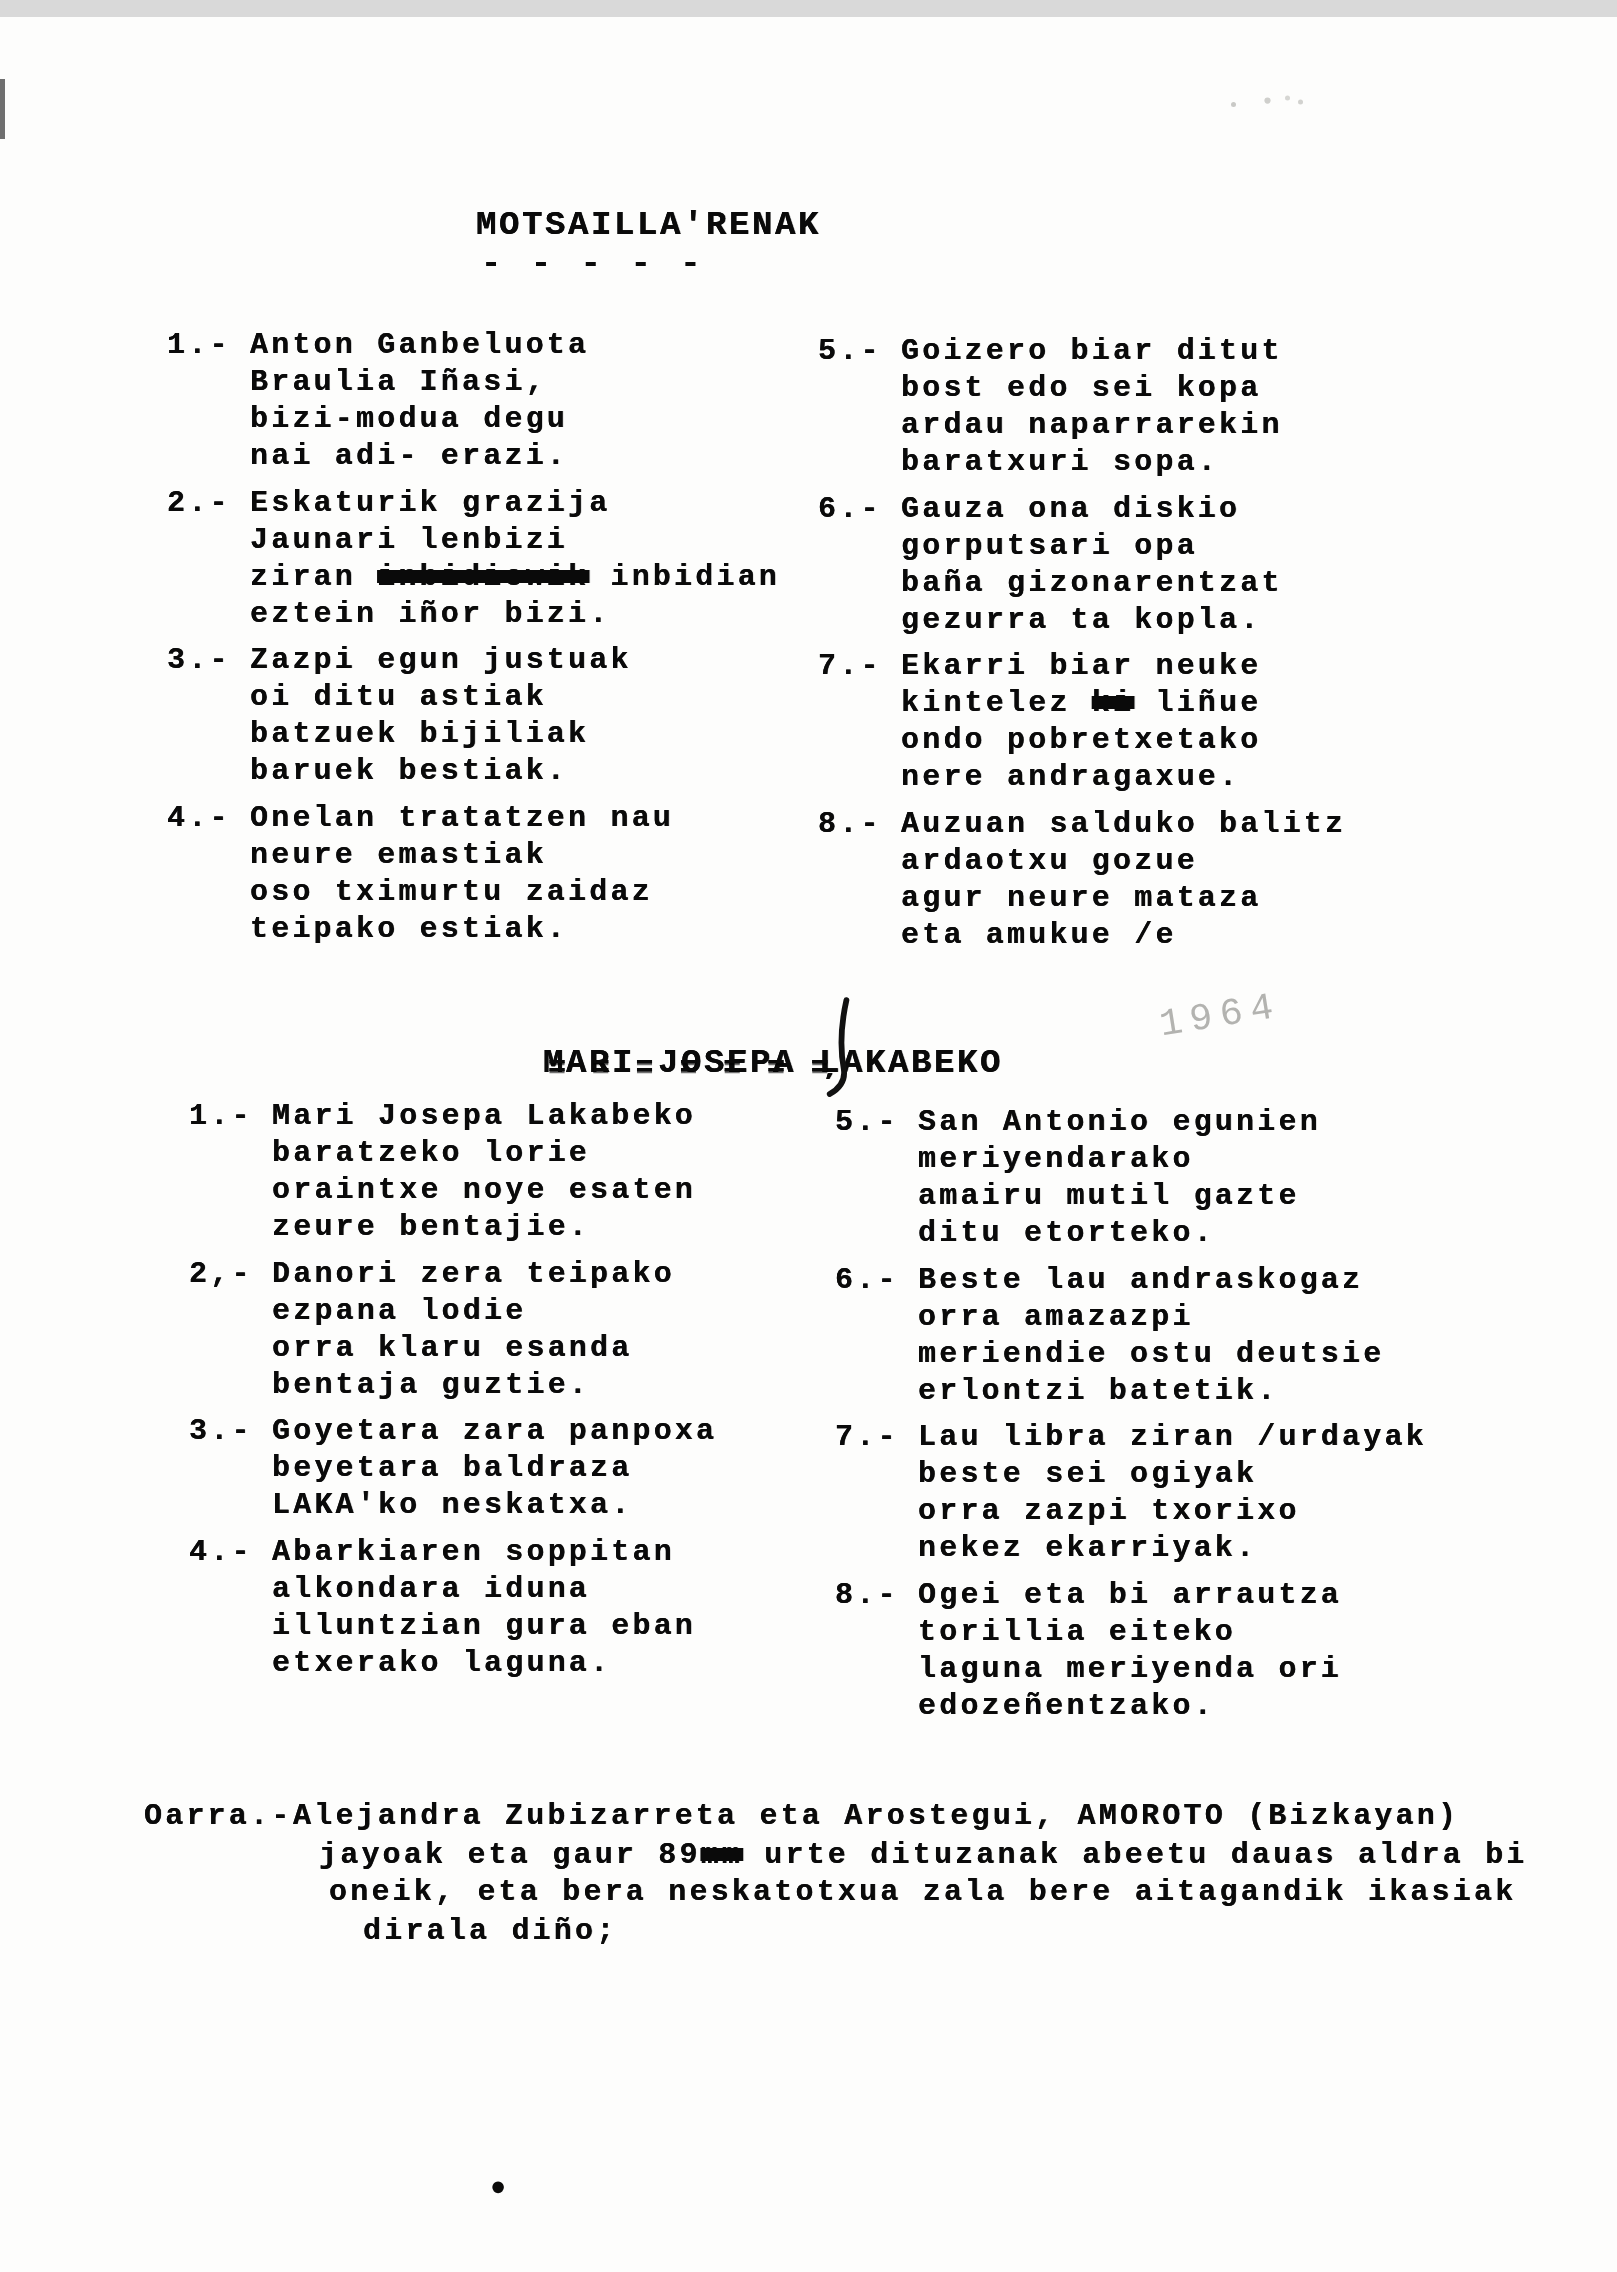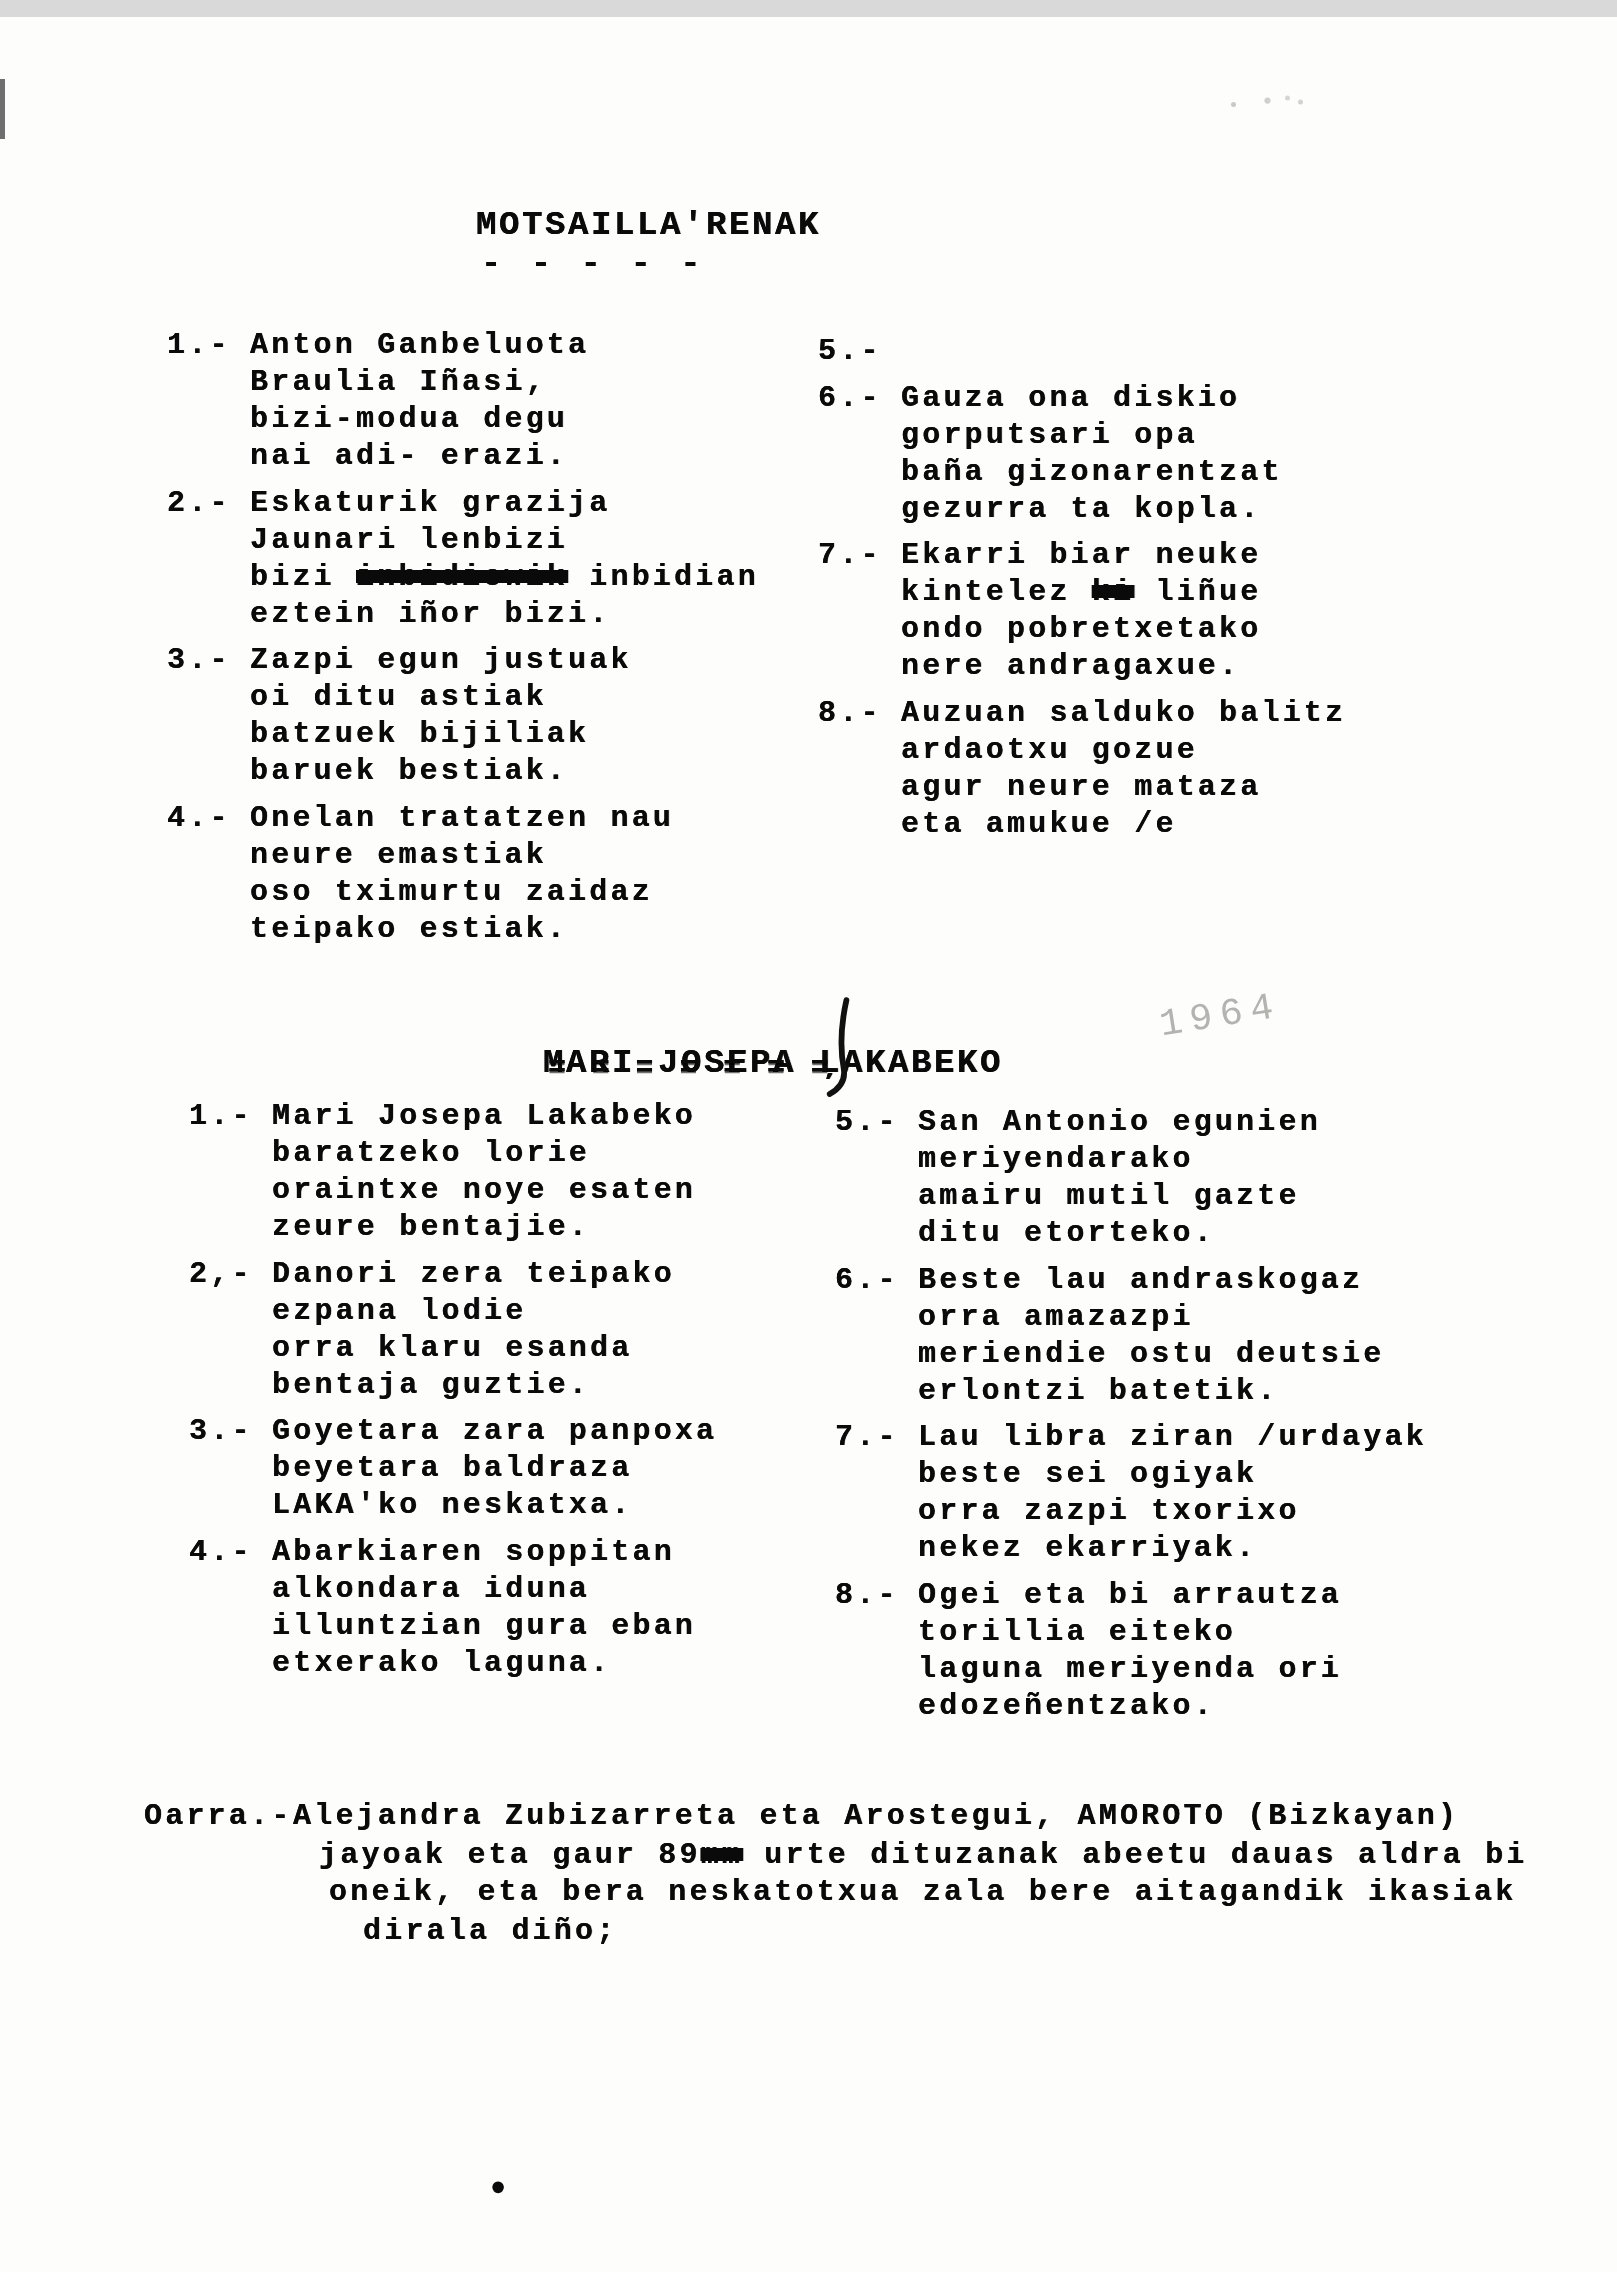--- a/index.html
+++ b/index.html
@@ -107,21 +107,21 @@
         <div class="ln">Braulia Iñasi,</div>
         <div class="ln">bizi-modua degu</div>
         <div class="ln">nai adi- erazi.</div>
       </div>
     </div>
     <div class="stanza">
       <div class="num">2.-</div>
       <div class="lines">
         <div class="ln">Eskaturik grazija</div>
         <div class="ln">Jaunari lenbizi</div>
-        <div class="ln"><span>bizi </span><span class="strike">inbidiewik</span><span> inbidian</span></div>
+        <div class="ln"><span>ziran </span><span class="strike">inbidiewik</span><span> inbidian</span></div>
         <div class="ln">eztein iñor bizi.</div>
       </div>
     </div>
     <div class="stanza">
       <div class="num">3.-</div>
       <div class="lines">
         <div class="ln">Zazpi egun justuak</div>
         <div class="ln">oi ditu astiak</div>
         <div class="ln">batzuek bijiliak</div>
         <div class="ln">baruek bestiak.</div>
@@ -134,20 +134,26 @@
         <div class="ln">neure emastiak</div>
         <div class="ln">oso tximurtu zaidaz</div>
         <div class="ln">teipako estiak.</div>
       </div>
     </div>
   </div>
 
   <div class="col sec1-right">
     <div class="stanza">
       <div class="num">5.-</div>
+      <div class="lines">
+        <div class="ln">Goizero biar ditut</div>
+        <div class="ln">bost edo sei kopa</div>
+        <div class="ln">ardau naparrarekin</div>
+        <div class="ln">baratxuri sopa.</div>
+      </div>
     </div>
     <div class="stanza">
       <div class="num">6.-</div>
       <div class="lines">
         <div class="ln">Gauza ona diskio</div>
         <div class="ln">gorputsari opa</div>
         <div class="ln">baña gizonarentzat</div>
         <div class="ln">gezurra ta kopla.</div>
       </div>
     </div>

